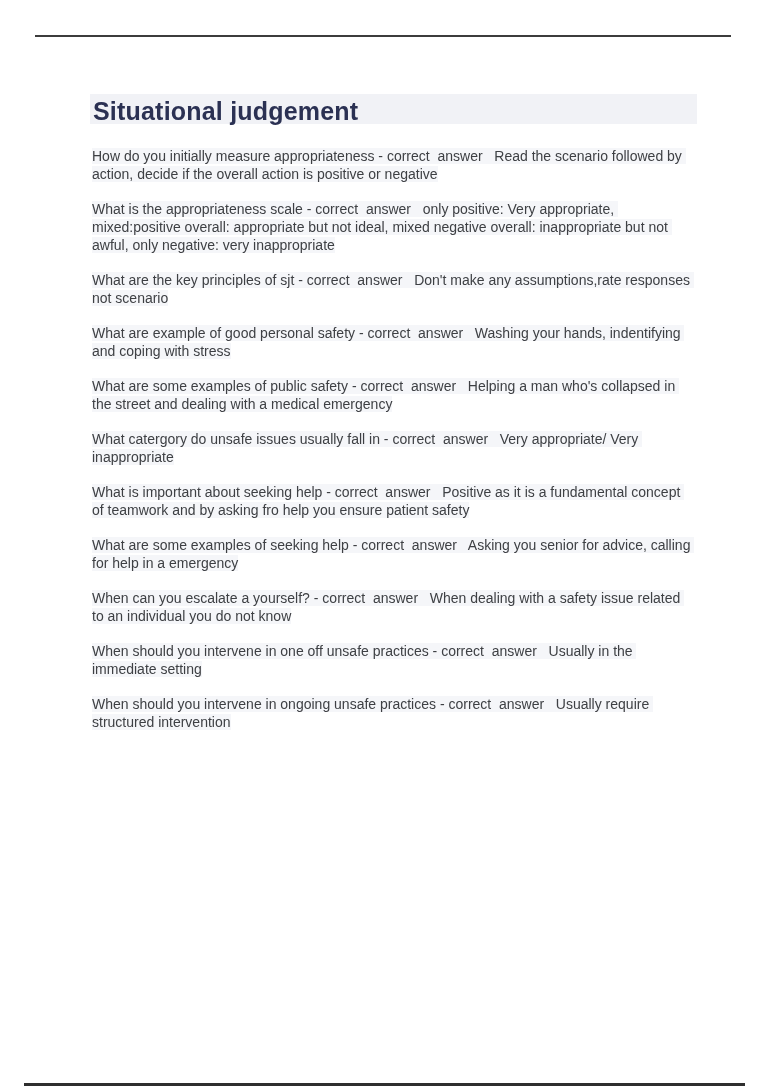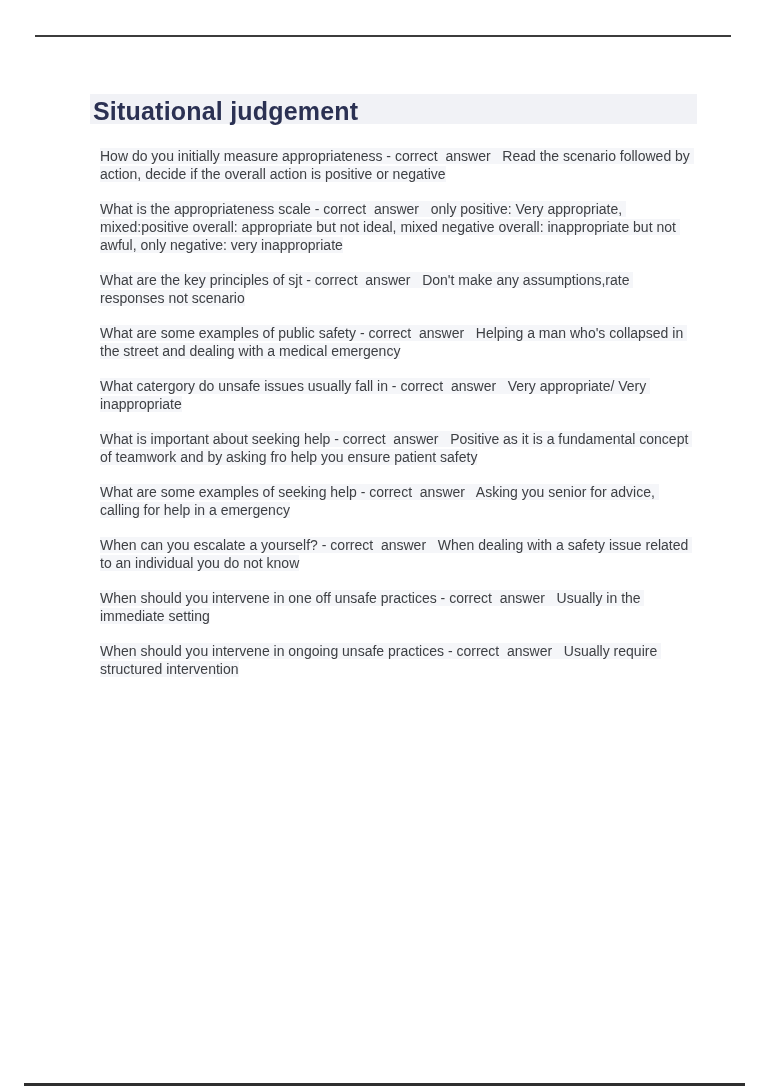--- a/index.html
+++ b/index.html
@@ -51,41 +51,42 @@
   .content {
     position: absolute;
     left: 92px;
     top: 147px;
     width: 601px;
     color: #3e4044;
     font-size: 14px;
     line-height: 18px;
   }
   .qa {
-    margin: 0 0 17px 8px;
+    margin: 0 0 17px 0;
     white-space: pre-wrap;
   }
   .hl {
     background: #f5f6f9;
   }
 </style>
 </head>
 <body>
 
 <div class="page">
   <div class="rule rule-top"></div>
   <h1 class="title">Situational judgement</h1>
   <div class="content">
   <p class="qa"><span class="hl"><span>How do you initially measure appropriateness</span><span> - correct  answer   </span><span>Read the scenario followed by action, decide if the overall action is positive or negative</span></span></p>
 
   <p class="qa"><span class="hl"><span>What is the appropriateness scale</span><span> - correct  answer   </span><span>only positive: Very appropriate, mixed:positive overall: appropriate but not ideal, mixed negative overall: inappropriate but not awful, only negative: very inappropriate</span></span></p>
 
   <p class="qa"><span class="hl"><span>What are the key principles of sjt</span><span> - correct  answer   </span><span>Don't make any assumptions,rate responses not scenario</span></span></p>
 
 
+  <p class="qa"><span class="hl"><span>What are example of good personal safety</span><span> - correct  answer   </span><span>Washing your hands, indentifying and coping with stress</span></span></p>
 
 
   <p class="qa"><span class="hl"><span>What are some examples of public safety</span><span> - correct  answer   </span><span>Helping a man who's collapsed in the street and dealing with a medical emergency</span></span></p>
 
   <p class="qa"><span class="hl"><span>What catergory do unsafe issues usually fall in</span><span> - correct  answer   </span><span>Very appropriate/ Very inappropriate</span></span></p>
 
   <p class="qa"><span class="hl"><span>What is important about seeking help</span><span> - correct  answer   </span><span>Positive as it is a fundamental concept of teamwork and by asking fro help you ensure patient safety</span></span></p>
 
   <p class="qa"><span class="hl"><span>What are some examples of seeking help</span><span> - correct  answer   </span><span>Asking you senior for advice, calling for help in a emergency</span></span></p>
 

